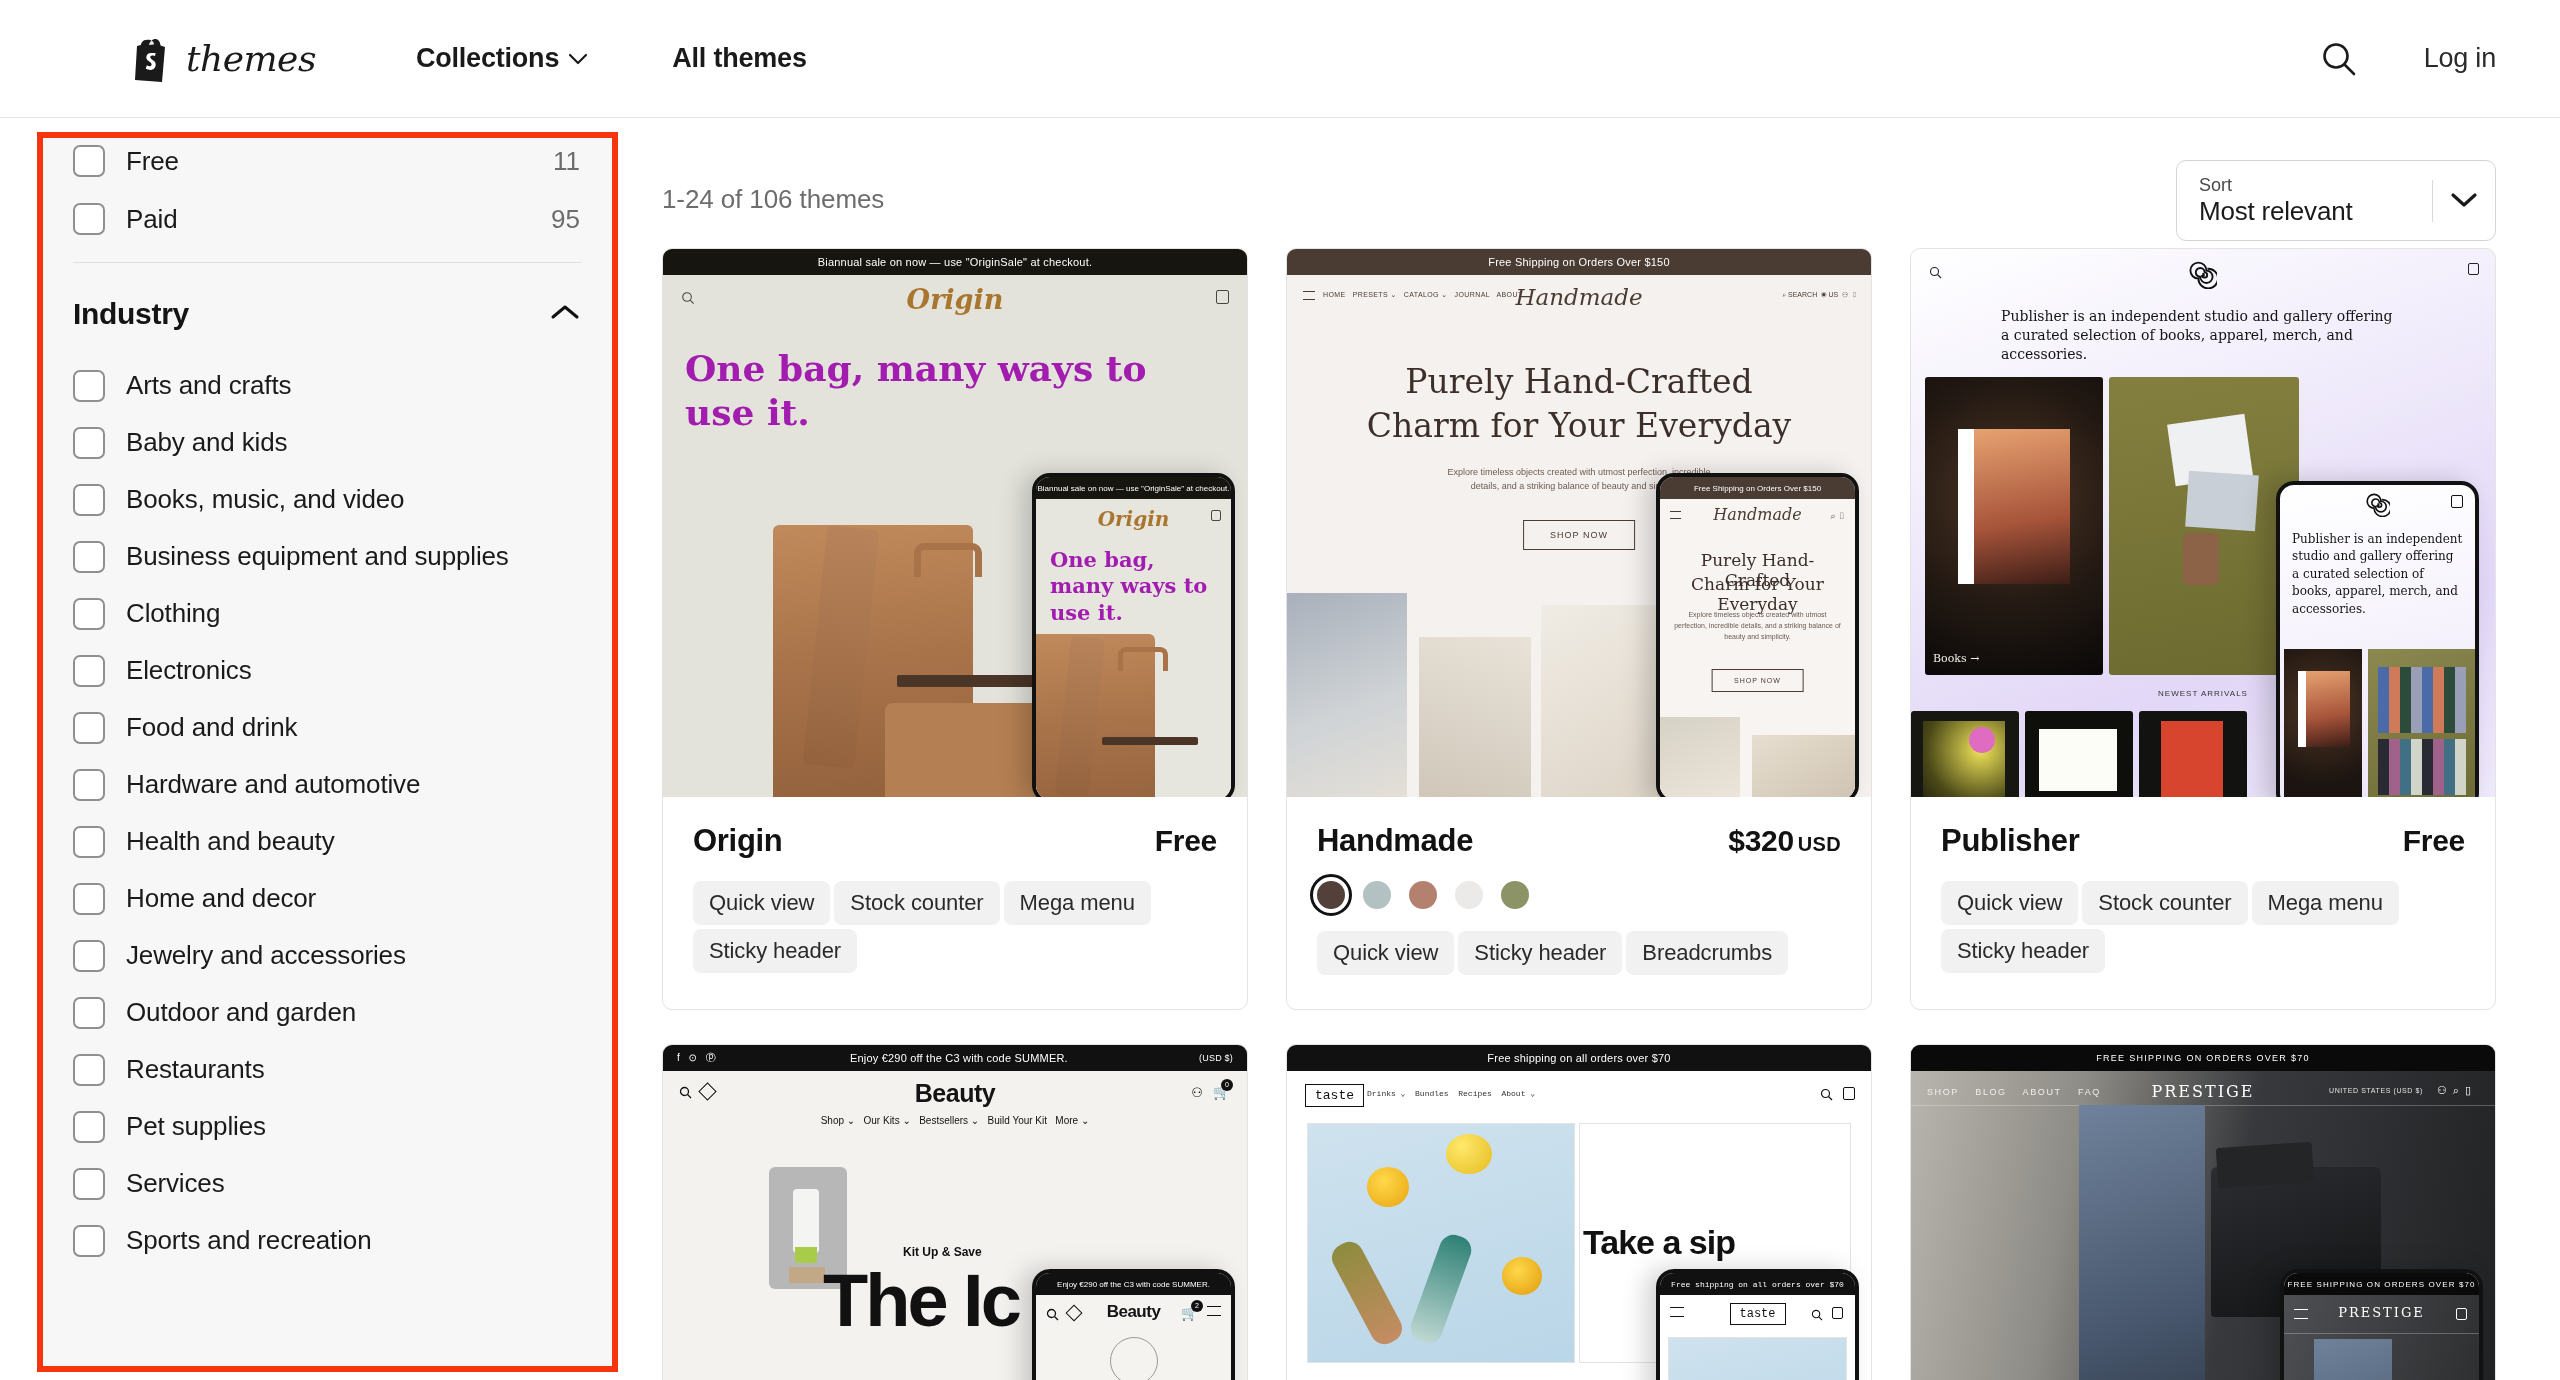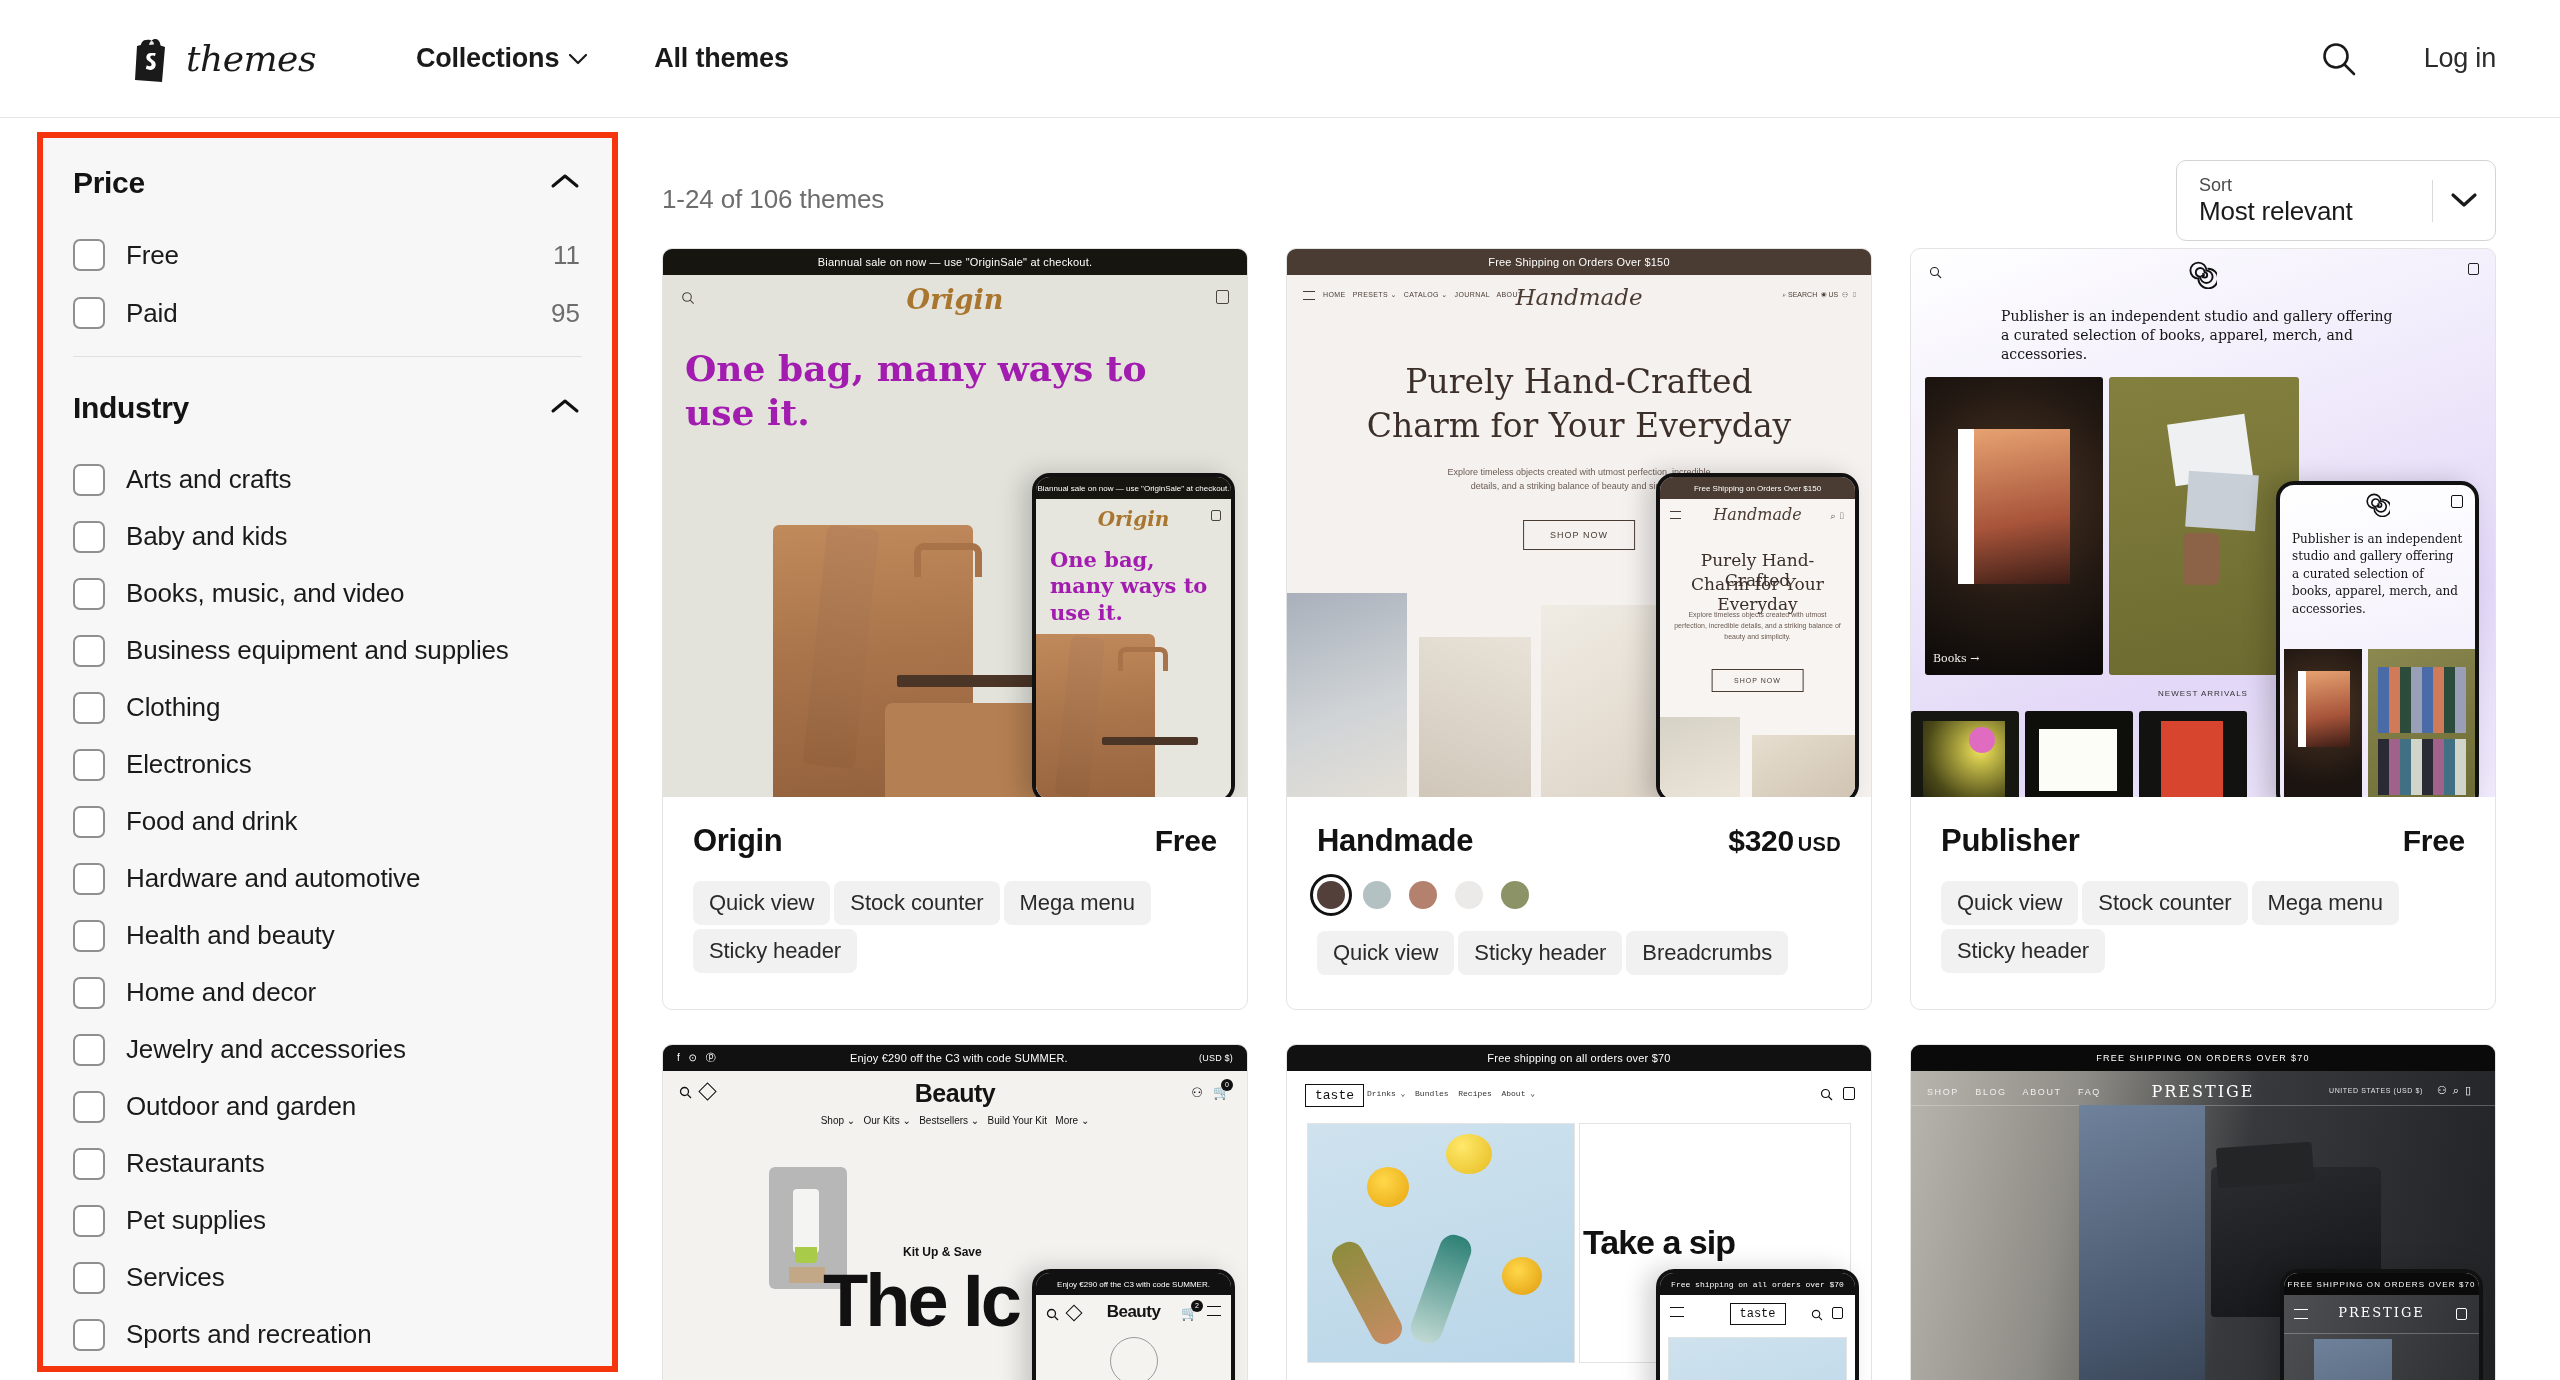--- a/index.html
+++ b/index.html
@@ -23,21 +23,21 @@
   }
   .brand { display: flex; align-items: center; gap: 14px; }
   .shop-bag-logo { width: 40px; height: 46px; display:block; }
   .brand-word {
     font-family: "DejaVu Serif", serif;
     font-style: italic;
     font-size: 36px;
     color: #1a1a1a;
     letter-spacing: -0.5px;
   }
-  .nav-primary { display: flex; align-items: center; gap: 66px; margin-left: 100px; }
+  .nav-primary { display: flex; align-items: center; gap: 84px; margin-left: 100px; }
   .nav-link {
     font-size: 27px;
     font-weight: 600;
     color: #1a1a1a;
     display: flex; align-items: center; gap: 9px;
     cursor: pointer;
     letter-spacing: -0.2px;
   }
   .chev-sm { display:block; }
   .header-right {
@@ -271,28 +271,20 @@
     <div class="login-link">Log in</div>
   </div>
 </div>
 
 <div class="page-body">
 
   <div class="sidebar-wrap">
     <div class="redbox"></div>
     <div class="filter-panel">
 
-      <div class="filter-group-header">
-        <span class="filter-group-title">Price</span>
-        <span>
-          <svg width="30" height="18" viewBox="0 0 30 18">
-              <path d="M3 14 L15 4 L27 14" stroke="#111" stroke-width="3" fill="none" stroke-linecap="round" stroke-linejoin="round"></path>
-            </svg>
-        </span>
-      </div>
 
       <div class="opt-row">
         <span class="cbox"></span>
         <span class="opt-label">Free</span>
         <span class="opt-count">11</span>
       </div>
       <div class="opt-row">
         <span class="cbox"></span>
         <span class="opt-label">Paid</span>
         <span class="opt-count">95</span>

